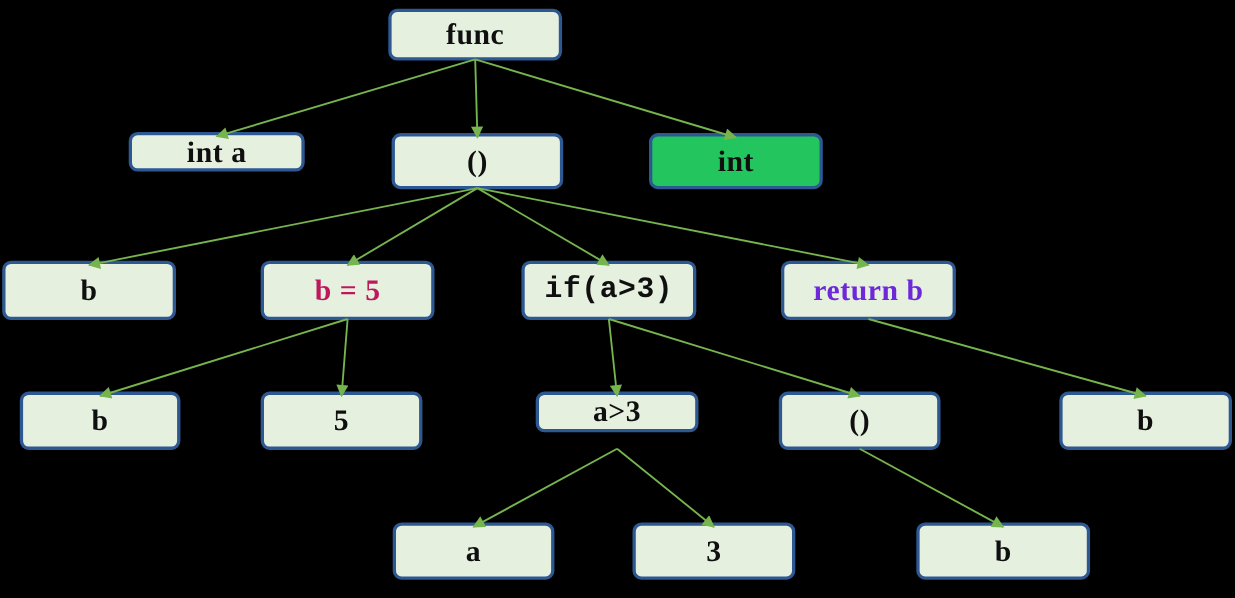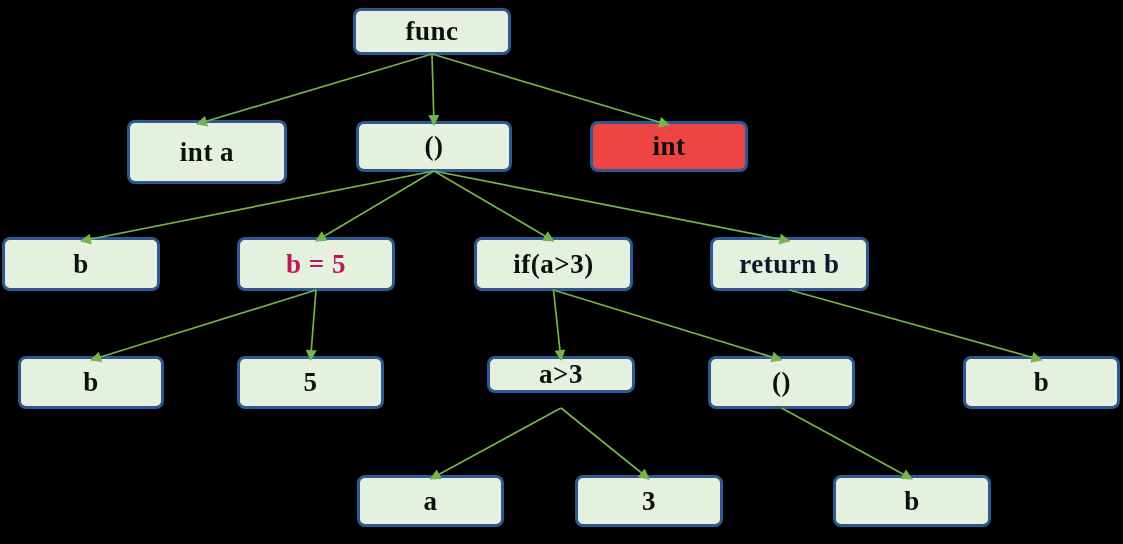--- a/index.html
+++ b/index.html
@@ -43,40 +43,40 @@
   }
 </style>
 </head>
 <body>
 
 <div class="stage" id="stage" style="width: 1123px; height: 544px; background: rgb(0, 0, 0);">
   <div id="nodes-layer">
       <div class="node" style="left: 353px; top: 8px; width: 158px; height: 47px; background: rgb(230, 240, 223); border-color: rgb(45, 88, 146);">
         <span class="node-label" style="color: rgb(15, 15, 15);">func</span>
       </div>
-      <div class="node" style="left: 127px; top: 120px; width: 160px; height: 64px; background: rgb(230, 240, 223); border-color: rgb(45, 88, 146);">
+      <div class="node" style="left: 117px; top: 120px; width: 160px; height: 36px; background: rgb(230, 240, 223); border-color: rgb(45, 88, 146);">
         <span class="node-label" style="color: rgb(15, 15, 15);">int a</span>
       </div>
       <div class="node" style="left: 356px; top: 121px; width: 156px; height: 51px; background: rgb(230, 240, 223); border-color: rgb(45, 88, 146);">
         <span class="node-label" style="color: rgb(15, 15, 15);">()</span>
       </div>
-      <div class="node" style="left: 590px; top: 121px; width: 158px; height: 51px; background: #ef4444; border-color: rgb(45, 88, 146); align-items: center;">
+      <div class="node" style="left: 590px; top: 121px; width: 158px; height: 51px; background: #22c55e; border-color: rgb(45, 88, 146); align-items: center;">
         <span class="node-label" style="color: rgb(15, 15, 15);">int</span>
       </div>
       <div class="node" style="left: 2px; top: 237px; width: 158px; height: 54px; background: rgb(230, 240, 223); border-color: rgb(45, 88, 146);">
         <span class="node-label" style="color: rgb(15, 15, 15);">b</span>
       </div>
       <div class="node" style="left: 237px; top: 237px; width: 158px; height: 54px; background: rgb(230, 240, 223); border-color: rgb(45, 88, 146);">
         <span class="node-label" style="color: #be185d;">b = 5</span>
       </div>
       <div class="node" style="left: 474px; top: 237px; width: 159px; height: 54px; background: rgb(230, 240, 223); border-color: rgb(45, 88, 146);">
-        <span class="node-label" style="color: rgb(15, 15, 15);">if(a&gt;3)</span>
+        <span class="node-label" style="color: rgb(15, 15, 15); font-family: Liberation Mono, monospace;">if(a&gt;3)</span>
       </div>
       <div class="node" style="left: 710px; top: 237px; width: 159px; height: 54px; background: rgb(230, 240, 223); border-color: rgb(45, 88, 146);">
-        <span class="node-label" style="color: #0f172a;">return b</span>
+        <span class="node-label" style="color: #6d28d9;">return b</span>
       </div>
       <div class="node" style="left: 18px; top: 356px; width: 146px; height: 53px; background: rgb(230, 240, 223); border-color: rgb(45, 88, 146);">
         <span class="node-label" style="color: rgb(15, 15, 15);">b</span>
       </div>
       <div class="node" style="left: 237px; top: 356px; width: 147px; height: 53px; background: rgb(230, 240, 223); border-color: rgb(45, 88, 146);">
         <span class="node-label" style="color: rgb(15, 15, 15);">5</span>
       </div>
       <div class="node" style="left: 487px; top: 356px; width: 148px; height: 37px; background: rgb(230, 240, 223); border-color: rgb(45, 88, 146);">
         <span class="node-label" style="color: rgb(15, 15, 15);">a&gt;3</span>
       </div>

